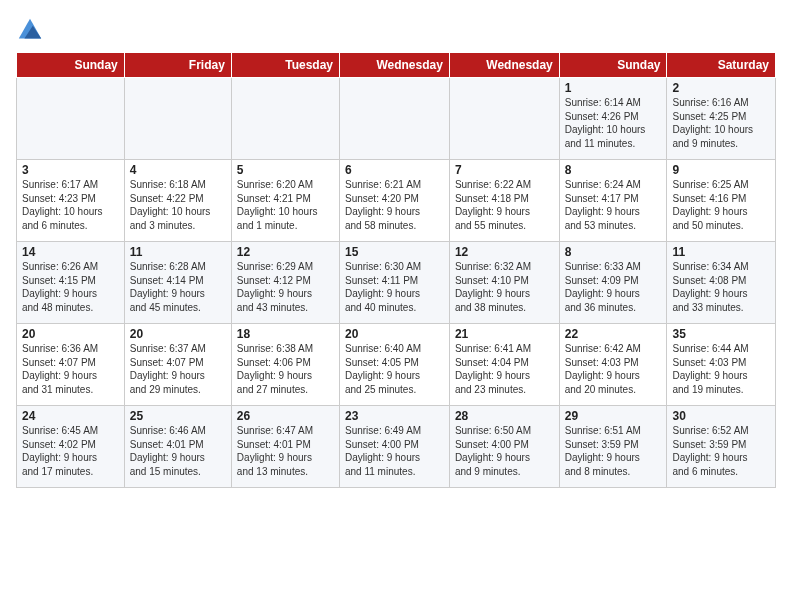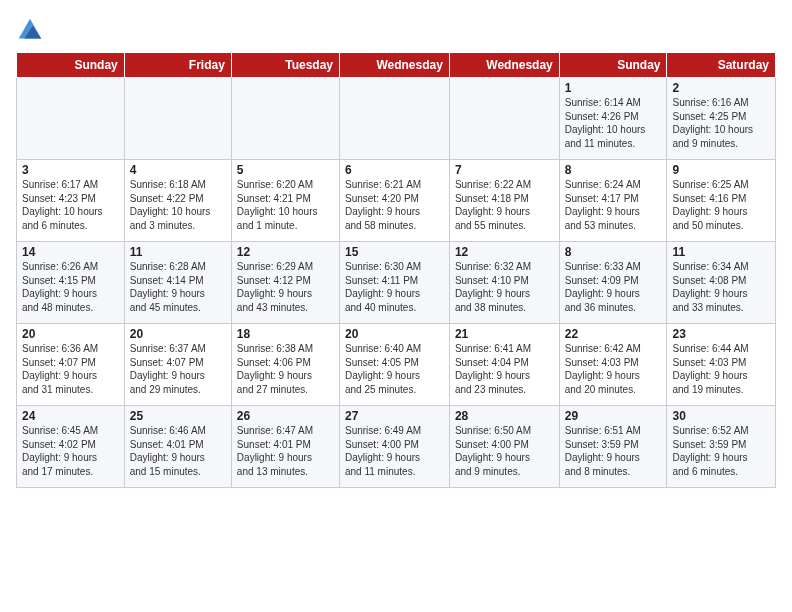--- a/index.html
+++ b/index.html
@@ -223,39 +223,39 @@
           </td>
           <td>
             <span class="day-num">21</span>
             <div class="day-info">Sunrise: 6:41 AM<br>Sunset: 4:04 PM<br>Daylight: 9 hours<br>and 23 minutes.</div>
           </td>
           <td>
             <span class="day-num">22</span>
             <div class="day-info">Sunrise: 6:42 AM<br>Sunset: 4:03 PM<br>Daylight: 9 hours<br>and 20 minutes.</div>
           </td>
           <td>
-            <span class="day-num">23</span>
+            <span class="day-num">35</span>
             <div class="day-info">Sunrise: 6:44 AM<br>Sunset: 4:03 PM<br>Daylight: 9 hours<br>and 19 minutes.</div>
           </td>
         </tr>
         <tr>
           <td>
             <span class="day-num">24</span>
             <div class="day-info">Sunrise: 6:45 AM<br>Sunset: 4:02 PM<br>Daylight: 9 hours<br>and 17 minutes.</div>
           </td>
           <td>
             <span class="day-num">25</span>
             <div class="day-info">Sunrise: 6:46 AM<br>Sunset: 4:01 PM<br>Daylight: 9 hours<br>and 15 minutes.</div>
           </td>
           <td>
             <span class="day-num">26</span>
             <div class="day-info">Sunrise: 6:47 AM<br>Sunset: 4:01 PM<br>Daylight: 9 hours<br>and 13 minutes.</div>
           </td>
           <td>
-            <span class="day-num">27</span>
+            <span class="day-num">23</span>
             <div class="day-info">Sunrise: 6:49 AM<br>Sunset: 4:00 PM<br>Daylight: 9 hours<br>and 11 minutes.</div>
           </td>
           <td>
             <span class="day-num">28</span>
             <div class="day-info">Sunrise: 6:50 AM<br>Sunset: 4:00 PM<br>Daylight: 9 hours<br>and 9 minutes.</div>
           </td>
           <td>
             <span class="day-num">29</span>
             <div class="day-info">Sunrise: 6:51 AM<br>Sunset: 3:59 PM<br>Daylight: 9 hours<br>and 8 minutes.</div>
           </td>

